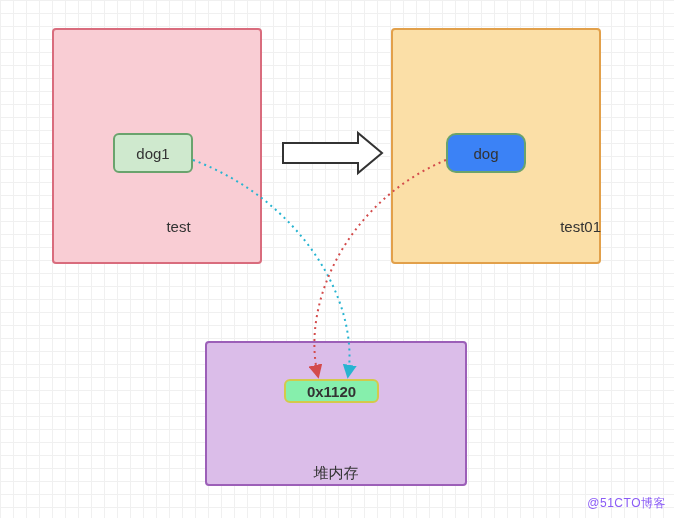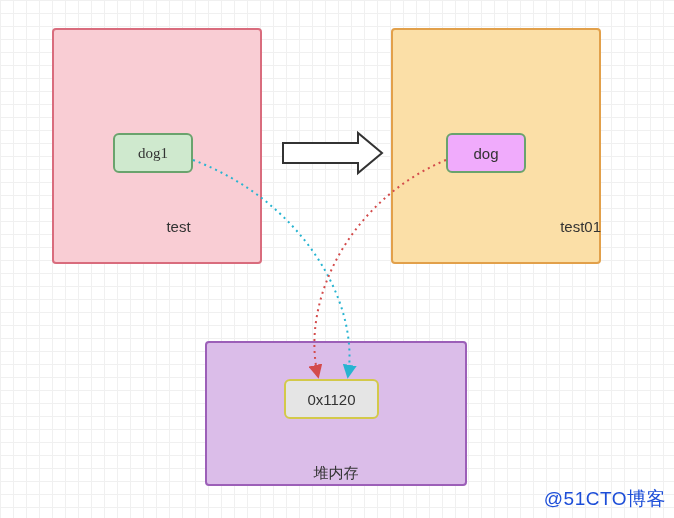--- a/index.html
+++ b/index.html
@@ -44,41 +44,41 @@
     border: 2px solid;
     border-radius: 6px;
     display: flex;
     align-items: center;
     justify-content: center;
     font-size: 15px;
     color: #333;
   }
   .cell.dog1 {
     left: 113px; top: 133px; width: 80px; height: 40px;
-    background: #cfe9ce; border-color: #6aa36d; font-family: Liberation Serif, serif;
+    background: #cfe9ce; border-color: #6aa36d;
   }
   .cell.dog {
     left: 446px; top: 133px; width: 80px; height: 40px;
-    background: #f0abfc; border-color: #6aa36d;
+    background: #3b82f6; border-color: #6aa36d; border-radius: 10px;
   }
   .cell.addr {
-    left: 284px; top: 379px; width: 95px; height: 40px;
-    background: #e5e5e5; border-color: #d3c94a;
+    left: 284px; top: 379px; width: 95px; height: 24px;
+    background: #86efac; border-color: #d3c94a; font-weight: bold;
   }
   svg.overlay {
     position: absolute;
     left: 0; top: 0;
     width: 674px; height: 518px;
     pointer-events: none;
   }
   .watermark {
     position: absolute;
     right: 8px; bottom: 6px;
-    font-size: 19px;
-    color: #1d4ed8;
+    font-size: 12px;
+    color: #8b5cf6;
     letter-spacing: 0.5px;
   }
 </style>
 </head>
 <body>
 
 <div class="box left"></div>
 <div class="box right"></div>
 <div class="box bottom"></div>
 

